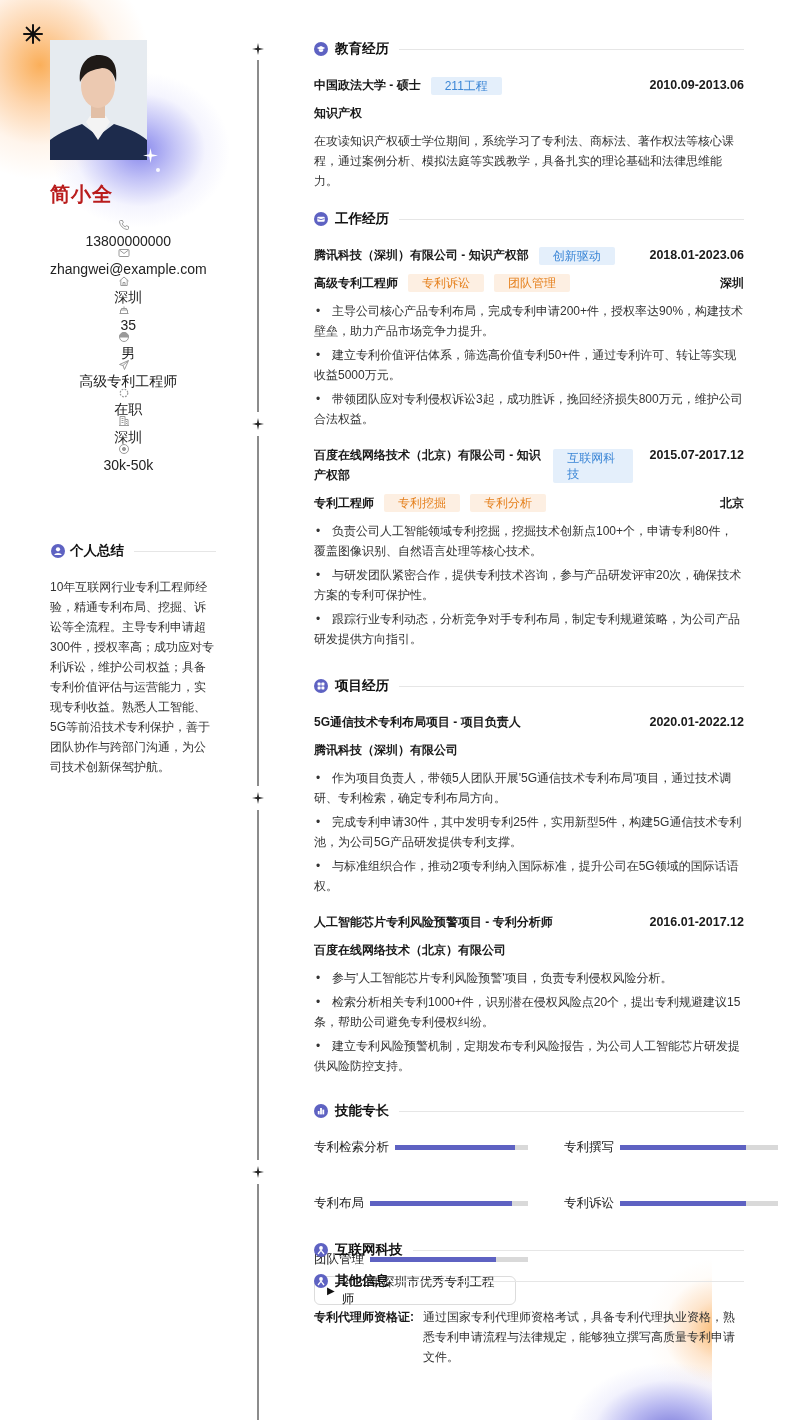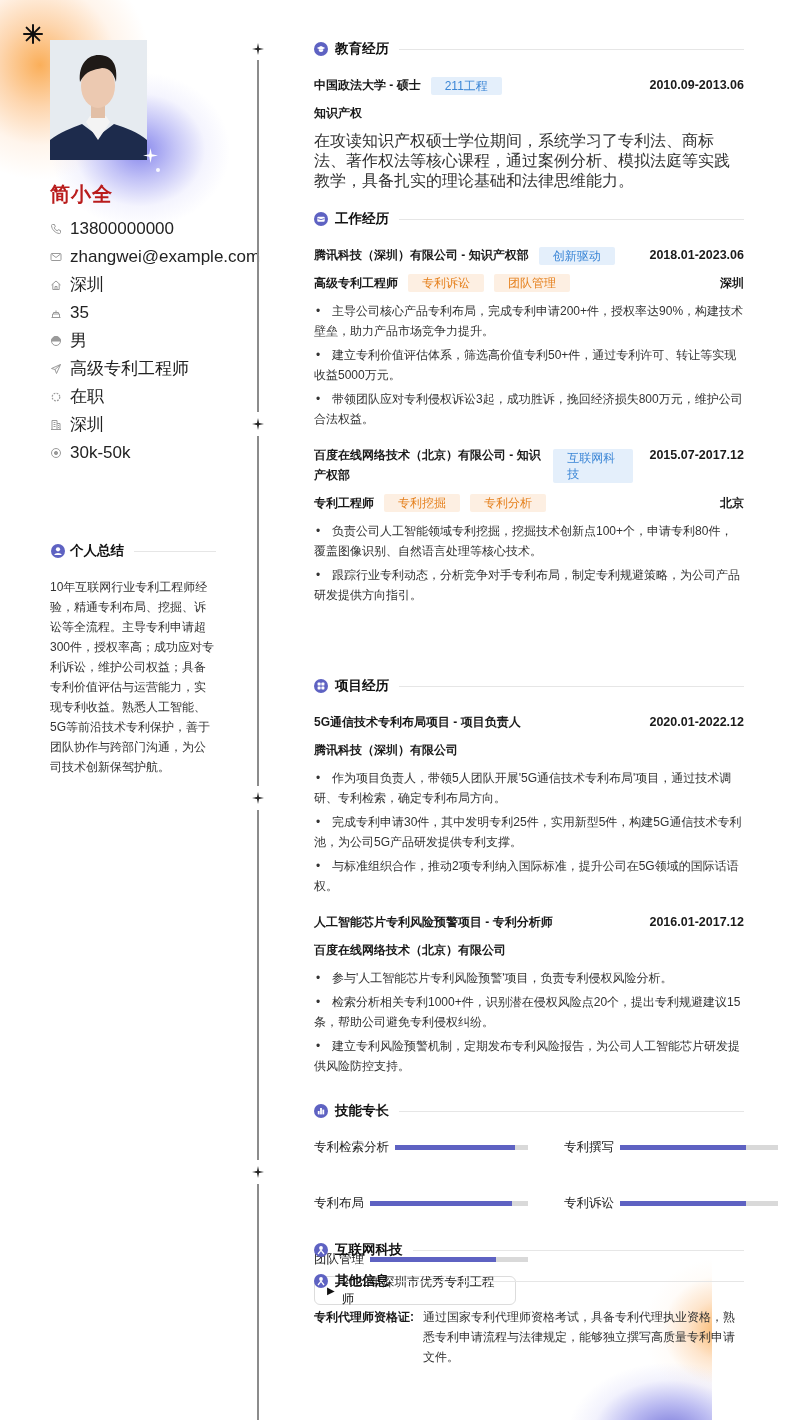--- a/index.html
+++ b/index.html
@@ -31,21 +31,21 @@
     background: radial-gradient(ellipse at 50% 55%, rgba(98,98,212,0.85) 0%, rgba(130,130,230,0.55) 25%, rgba(190,190,245,0.2) 45%, rgba(255,255,255,0) 60%);
   }
   .asterisk { position: absolute; left: 22px; top: 23px; width: 22px; height: 22px; }
   .photo { position: absolute; left: 50px; top: 40px; width: 97px; height: 120px; overflow: hidden; }
   .photo svg { display: block; }
   .sparkle { position: absolute; left: 143px; top: 148px; width: 15px; height: 15px; }
   .sparkle-dot { position: absolute; left: 156px; top: 168px; width: 4px; height: 4px; border-radius: 50%; background: #fff; opacity: .9; }
 
   .name { position: absolute; left: 50px; top: 181px; font-size: 20px; font-weight: bold; line-height: 26px; color: #b91c1c; letter-spacing: 1px; }
   .contacts { position: absolute; left: 50px; top: 219px; margin: 0; padding: 0; list-style: none; }
-  .contacts li { display: flex; align-items: center; height: 28px; padding-bottom: 8px; font-size: 17px; color: #222; line-height: 20px; }
+  .contacts li { display: flex; align-items: center; height: 28px; padding-bottom: 8px; font-size: 14px; color: #222; line-height: 20px; flex-direction: column; }
   .contacts .ci { width: 12px; height: 12px; margin-right: 8px; flex: none; display: inline-flex; }
 
   .sec-head { display: flex; align-items: center; height: 20px; }
   .sec-icon { width: 14px; height: 14px; flex: none; margin-right: 7px; display: inline-flex; }
   .sec-title { font-size: 13.5px; font-weight: bold; color: #111; white-space: nowrap; }
   .sec-line { flex: 1; height: 1px; background: #e6e6e6; margin-left: 10px; }
 
   .summary { position: absolute; left: 50px; top: 541px; width: 166px; }
   .summary .sec-icon { margin-left: 1px; margin-right: 5px; }
   .summary-text { margin-top: 16px; font-size: 12px; line-height: 20px; color: #333; }
@@ -61,21 +61,21 @@
   .title-group { display: flex; flex: 1; min-width: 0; align-items: center; }
   .entry-title { flex: 0 1 auto; font-weight: bold; color: #1a1a1a; }
   .entry-date { flex: none; margin-left: 16px; font-weight: bold; font-size: 12.5px; color: #1a1a1a; white-space: nowrap; }
   .tag { flex: 0 1 auto; margin-left: 10px; margin-top: 1px; font-size: 12px; line-height: 16px; padding: 1px 14px; border-radius: 2px; }
   .tag-blue { background: #e4effb; color: #3b86d6; }
   .tag-orange { background: #fdefe2; color: #e5801d; }
   .tag-orange + .tag-orange { margin-left: 10px; }
   .sub { margin-top: 8px; }
   .bold { font-weight: bold; color: #1a1a1a; }
   .loc { margin-left: auto; font-weight: bold; color: #1a1a1a; white-space: nowrap; }
-  .desc { margin-top: 8px; font-size: 16px; line-height: 20px; color: #333; }
+  .desc { margin-top: 8px; font-size: 12px; line-height: 20px; color: #333; }
   .bullets { margin: 8px 0 0 0; padding: 0; list-style: none; }
   .bullets li { font-size: 12px; line-height: 20px; color: #333; }
   .bullets li + li { margin-top: 4px; }
   .dot { display: inline-block; width: 18px; padding-left: 2px; color: #333; }
 
   .skills { margin-top: 16px; display: grid; grid-template-columns: 214px 214px; column-gap: 7px; row-gap: 12px; gap: 36px; }
   .skill { display: flex; align-items: center; height: 20px; font-size: 12.5px; color: #222; }
   .skill-label { margin-right: 6px; white-space: nowrap; }
   .skill-track { flex: 1; height: 5px; background: #d9d9d9; position: relative; }
   .skill-fill { height: 100%; background: #5e62c2; }
@@ -279,20 +279,21 @@
       <span class="entry-date">2015.07-2017.12</span>
     </div>
     <div class="row sub">
       <span class="bold">专利工程师</span>
       <span class="tag tag-orange">专利挖掘</span>
       <span class="tag tag-orange">专利分析</span>
       <span class="loc">北京</span>
     </div>
     <ul class="bullets">
       <li><span class="dot">•</span><span>负责公司人工智能领域专利挖掘，挖掘技术创新点100+个，申请专利80件，覆盖图像识别、自然语言处理等核心技术。</span></li>
+      <li><span class="dot">•</span><span>与研发团队紧密合作，提供专利技术咨询，参与产品研发评审20次，确保技术方案的专利可保护性。</span></li>
       <li><span class="dot">•</span><span>跟踪行业专利动态，分析竞争对手专利布局，制定专利规避策略，为公司产品研发提供方向指引。</span></li>
     </ul>
   </div>
 </div>
 
 <div class="sec" style="top:676px">
   <div class="sec-head">
     <svg class="sec-icon" viewBox="0 0 14 14">
         <circle cx="7" cy="7" r="7" fill="#5e62c2"></circle>
         <rect x="3.6" y="3.6" width="3" height="3" rx=".6" fill="#fff"></rect>

